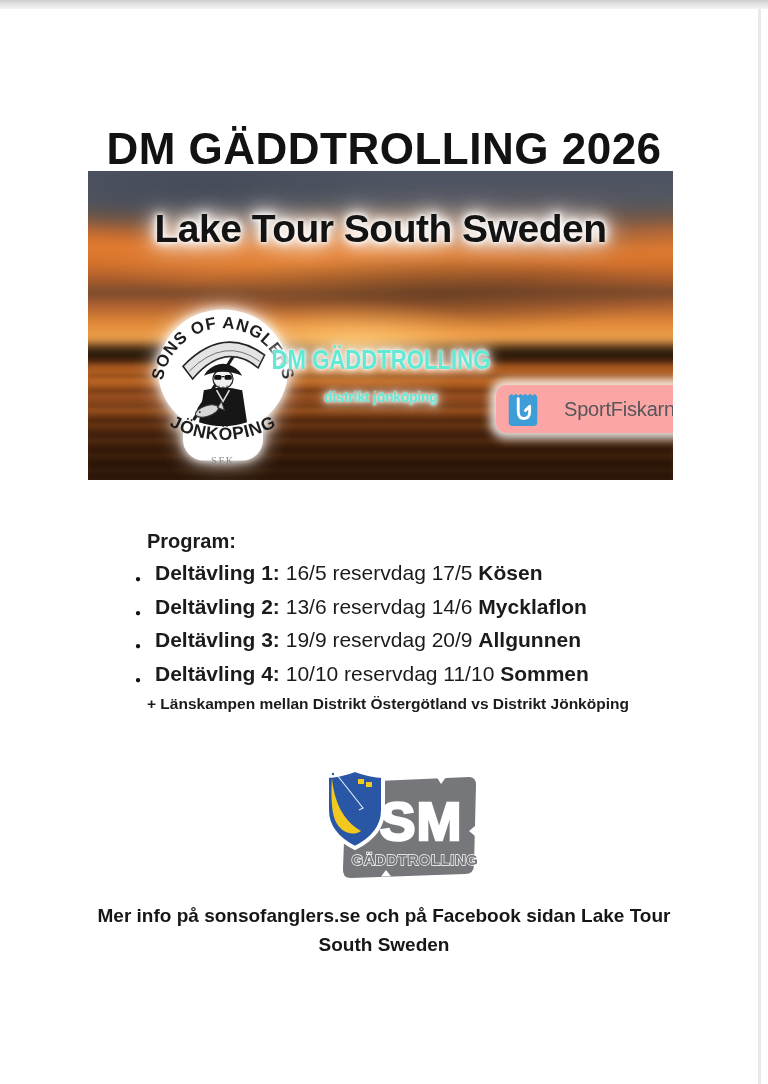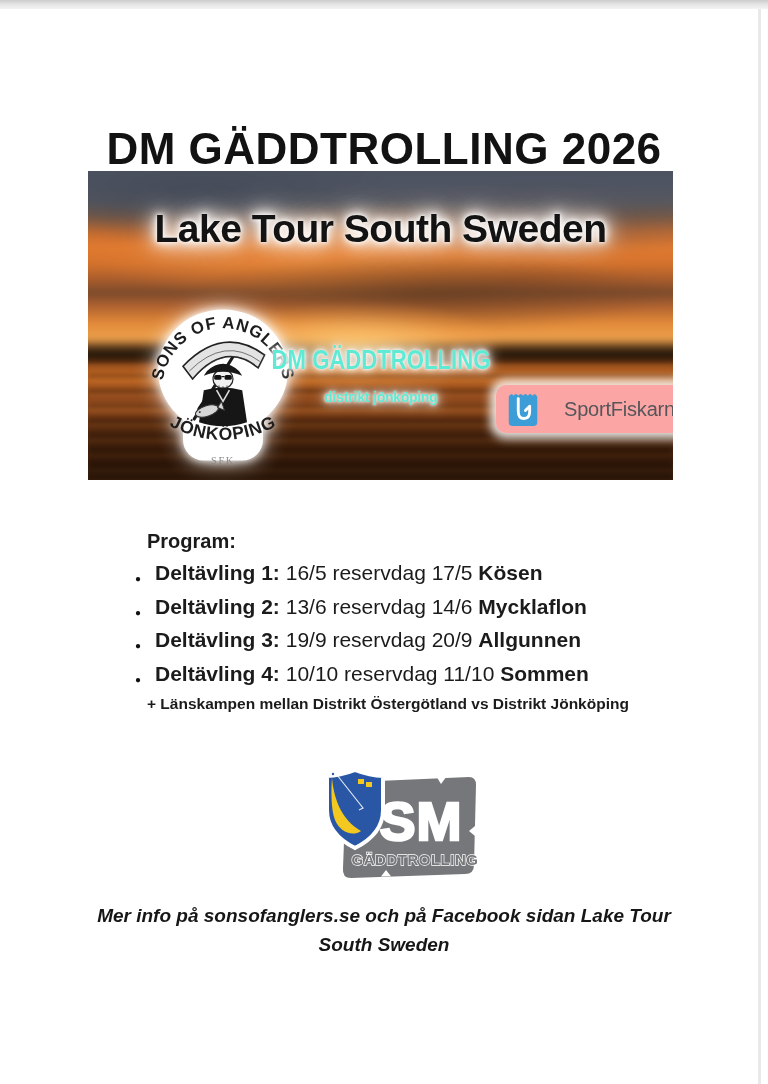--- a/index.html
+++ b/index.html
@@ -64,21 +64,21 @@
   .program-list li::before{content:"●";position:absolute;left:-20px;top:6px;font-size:10px;color:#111;}
   .program-list b{font-weight:700;}
   .program-note{font-size:15.5px;font-weight:700;margin-top:1px;}
 
   .qualifier{position:absolute;top:740px;left:0;width:768px;text-align:center;
     font-size:19px;font-weight:700;color:#161616;}
 
   .sm-logo{position:absolute;left:321px;top:766px;width:158px;height:114px;}
 
   .poster-footer{position:absolute;top:902px;left:84px;width:600px;text-align:center;
-    font-size:19px;font-weight:700;line-height:1.5;color:#161616;font-style:italic;}
+    font-size:19px;font-weight:700;line-height:1.5;color:#161616;}
 
   svg text{font-family:"Liberation Sans",sans-serif;}
   .serif-small{font-family:"Liberation Serif",serif;}
 </style>
 </head>
 <body>
 
 <div class="page">
 
   <div class="top-edge"></div>

